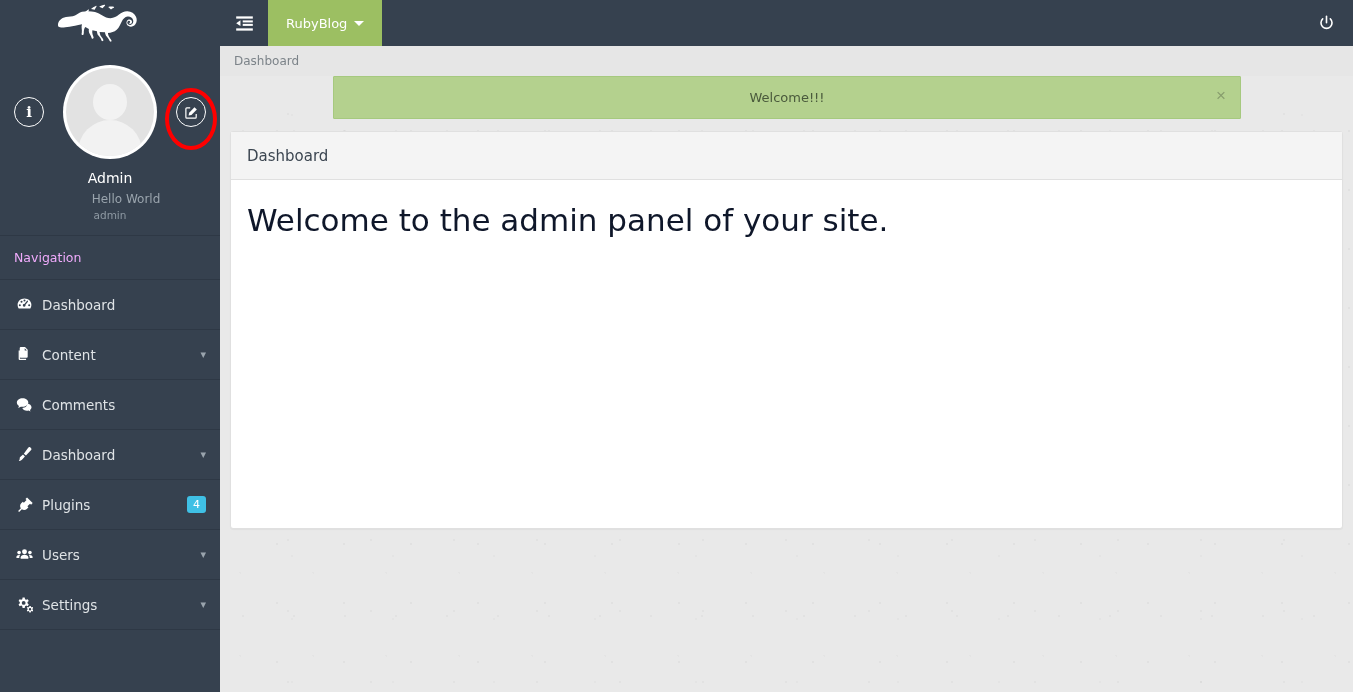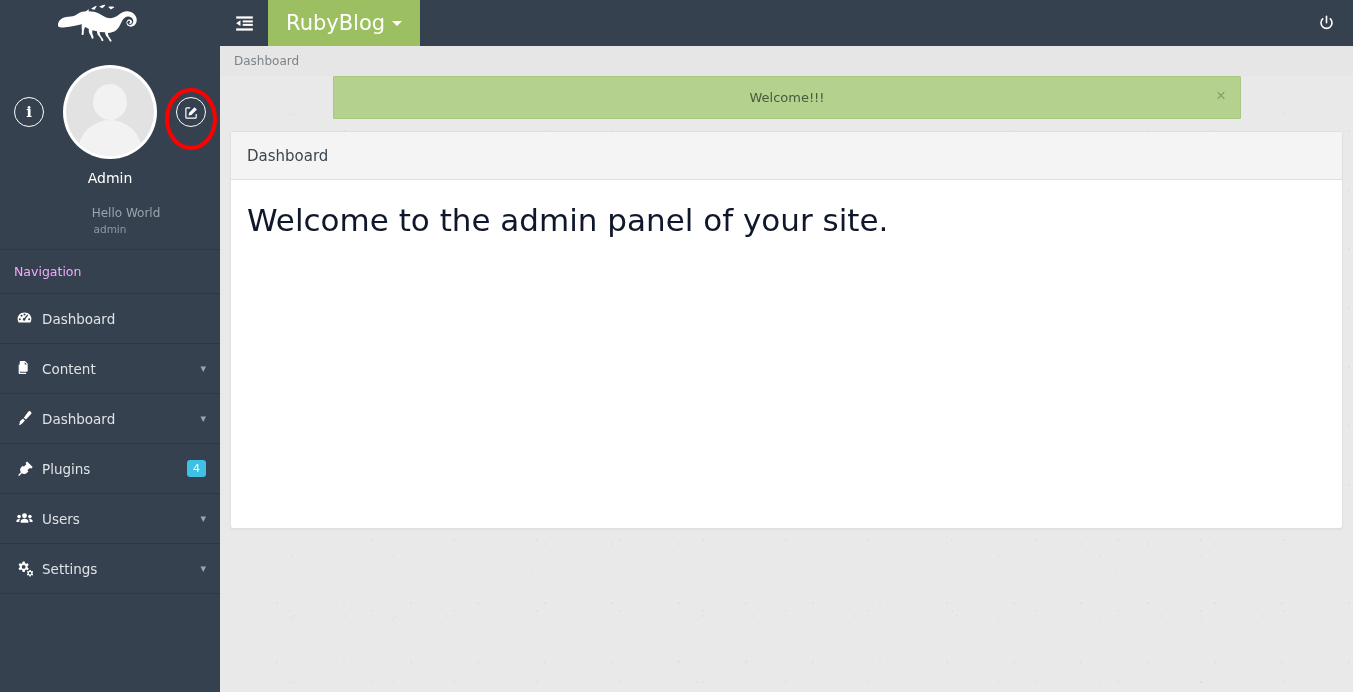--- a/index.html
+++ b/index.html
@@ -85,21 +85,21 @@
     position: absolute;
     left: 165px; top: 88px;
     width: 52px; height: 62px;
     border: 4px solid #ff0000;
     border-radius: 50%;
     pointer-events: none;
     z-index: 7;
   }
 
   .p-name  { color: #ffffff; font-size: 14px; margin-top: 8px; }
-  .p-desc  { color: #9aa4ad; font-size: 12px; margin-top: 20px; padding-left: 32px; }
+  .p-desc  { color: #9aa4ad; font-size: 12px; margin-top: 6px; padding-left: 32px; }
   .p-role  { color: #8e99a3; font-size: 10.5px; margin-top: 3px; }
 
   .nav-header {
     color: #f0abfc;
     font-size: 12.5px;
     padding: 14px 14px 14px 14px;
     border-top: 1px solid #2e3845;
     border-bottom: 1px solid #2e3845;
     background: #36414f;
   }
@@ -144,21 +144,21 @@
   }
   #sidebar-toggle {
     width: 48px; height: 46px;
     display: flex; align-items: center; justify-content: center;
     color: #ffffff; cursor: pointer;
   }
   #brand-button {
     height: 46px;
     background: #9cbf62;
     color: #ffffff;
-    font-size: 21px;
+    font-size: 13px;
     display: flex; align-items: center; gap: 7px;
     padding: 0 18px;
     cursor: pointer;
   }
   .tri-down {
     width: 0; height: 0;
     border-left: 5px solid transparent;
     border-right: 5px solid transparent;
     border-top: 5px solid #ffffff;
   }
@@ -287,20 +287,29 @@
         <svg width="17" height="17" viewBox="0 0 16 16" fill="#ffffff">
           <path d="M4.5 1h4l2.5 2.5V10a1 1 0 0 1-1 1h-5.5a1 1 0 0 1-1-1V2a1 1 0 0 1 1-1zm3.7 1.2v2h2z"></path>
           <path d="M2.5 4.2v8a1 1 0 0 0 1 1h6v-1.2H3.7V4.2z"></path>
         </svg>
       </span>
       <span class="ni-label">Content</span>
       <span class="caret">▾</span>
     </li>
 
 
+    <li class="nav-item">
+      <span class="ni-icon">
+        <svg width="17" height="17" viewBox="0 0 16 16" fill="#ffffff">
+          <path d="M6.2 2.2c3 0 5.4 1.8 5.4 4s-2.4 4-5.4 4c-.6 0-1.2-.1-1.7-.2l-2.4 1.2.7-1.8C1.6 8.7.8 7.5.8 6.2c0-2.2 2.4-4 5.4-4z"></path>
+          <path d="M10.6 7.1c2.3.3 4 1.8 4 3.5 0 1-.6 2-1.5 2.6l.6 1.5-2-1c-.4.1-.9.2-1.4.2-2.1 0-3.9-1.1-4.4-2.6 2.7-.1 4.9-1.8 4.7-4.2z"></path>
+        </svg>
+      </span>
+      <span class="ni-label">Comments</span>
+    </li>
 
     <li class="nav-item">
       <span class="ni-icon">
         <svg width="17" height="17" viewBox="0 0 16 16" fill="#ffffff">
           <path d="M13.8 1.6c-.5-.5-1.2-.4-1.7.1L7.4 7.2l1.9 1.9 5.2-4.9c.5-.5.6-1.2.1-1.7z" transform="rotate(-4 8 8)"></path>
           <path d="M6.6 8.1 8.4 9.9 5.6 13c-.8.9-2 1.2-3 .9.5-.5.8-1.1.9-1.7.1-.6-.1-1.1.2-1.6z"></path>
         </svg>
       </span>
       <span class="ni-label">Dashboard</span>
       <span class="caret">▾</span>

